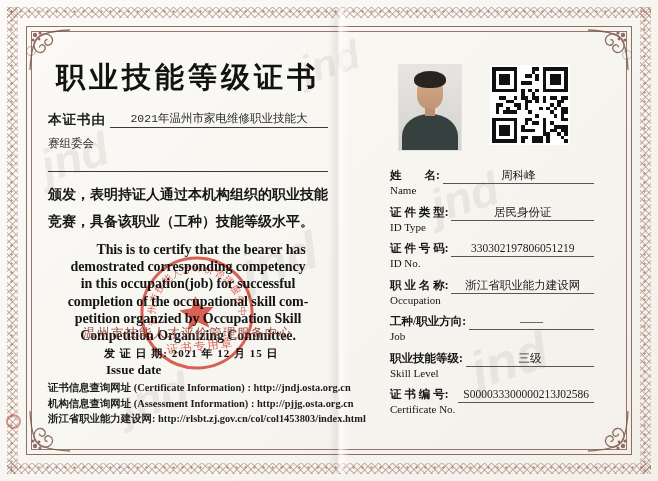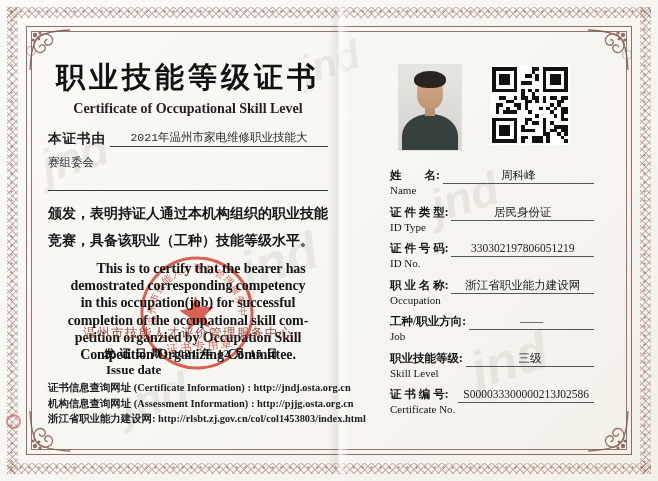--- a/index.html
+++ b/index.html
@@ -149,21 +149,20 @@
   <div class="watermark" style="left:470px;top:330px;font-size:52px;transform:rotate(-18deg);">jnd</div>
   <div class="watermark" style="left:300px;top:40px;font-size:40px;transform:rotate(-18deg);">jnd</div>
 
   <div class="punch p1"></div>
   <div class="punch p2"></div>
   <div class="punch p3"></div>
   <div class="fold"></div>
 
   <div class="page-left">
     <div class="title">职业技能等级证书</div>
-    <div class="subtitle">Certificate of Occupational Skill Level</div>
 
     <div class="issued-row">
       <span class="issued-label">本证书由</span>
       <span class="iline">2021年温州市家电维修职业技能大</span>
     </div>
     <div class="iline2">赛组委会</div>
 
     <div class="body-cn">颁发，表明持证人通过本机构组织的职业技能
 竞赛，具备该职业（工种）技能等级水平。</div>
     <div class="body-en">This is to certify that the bearer has

